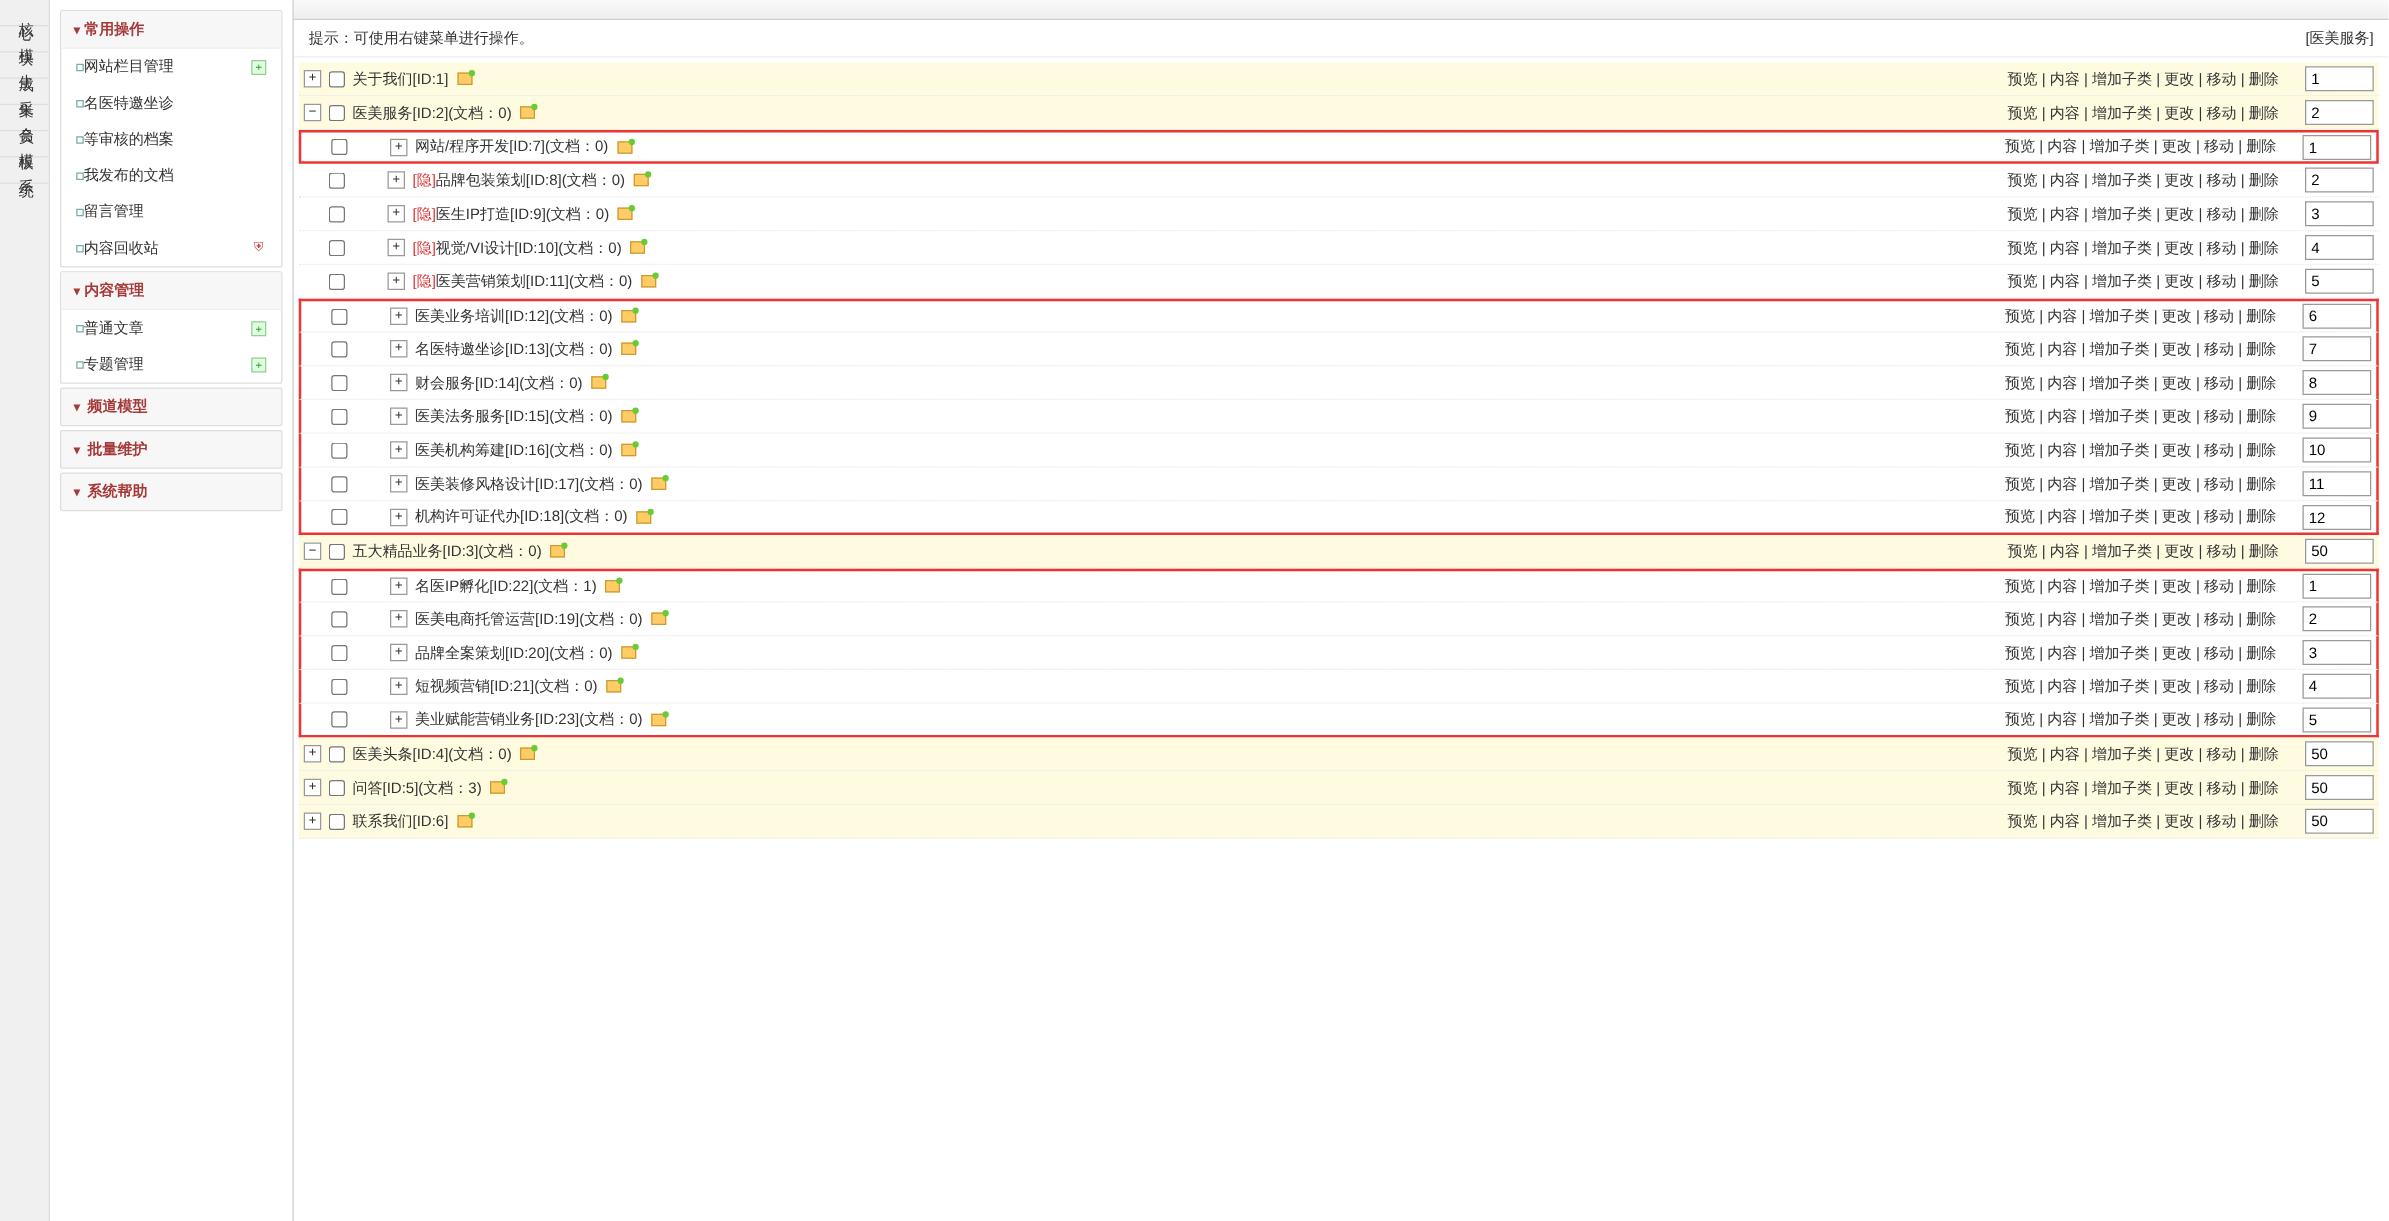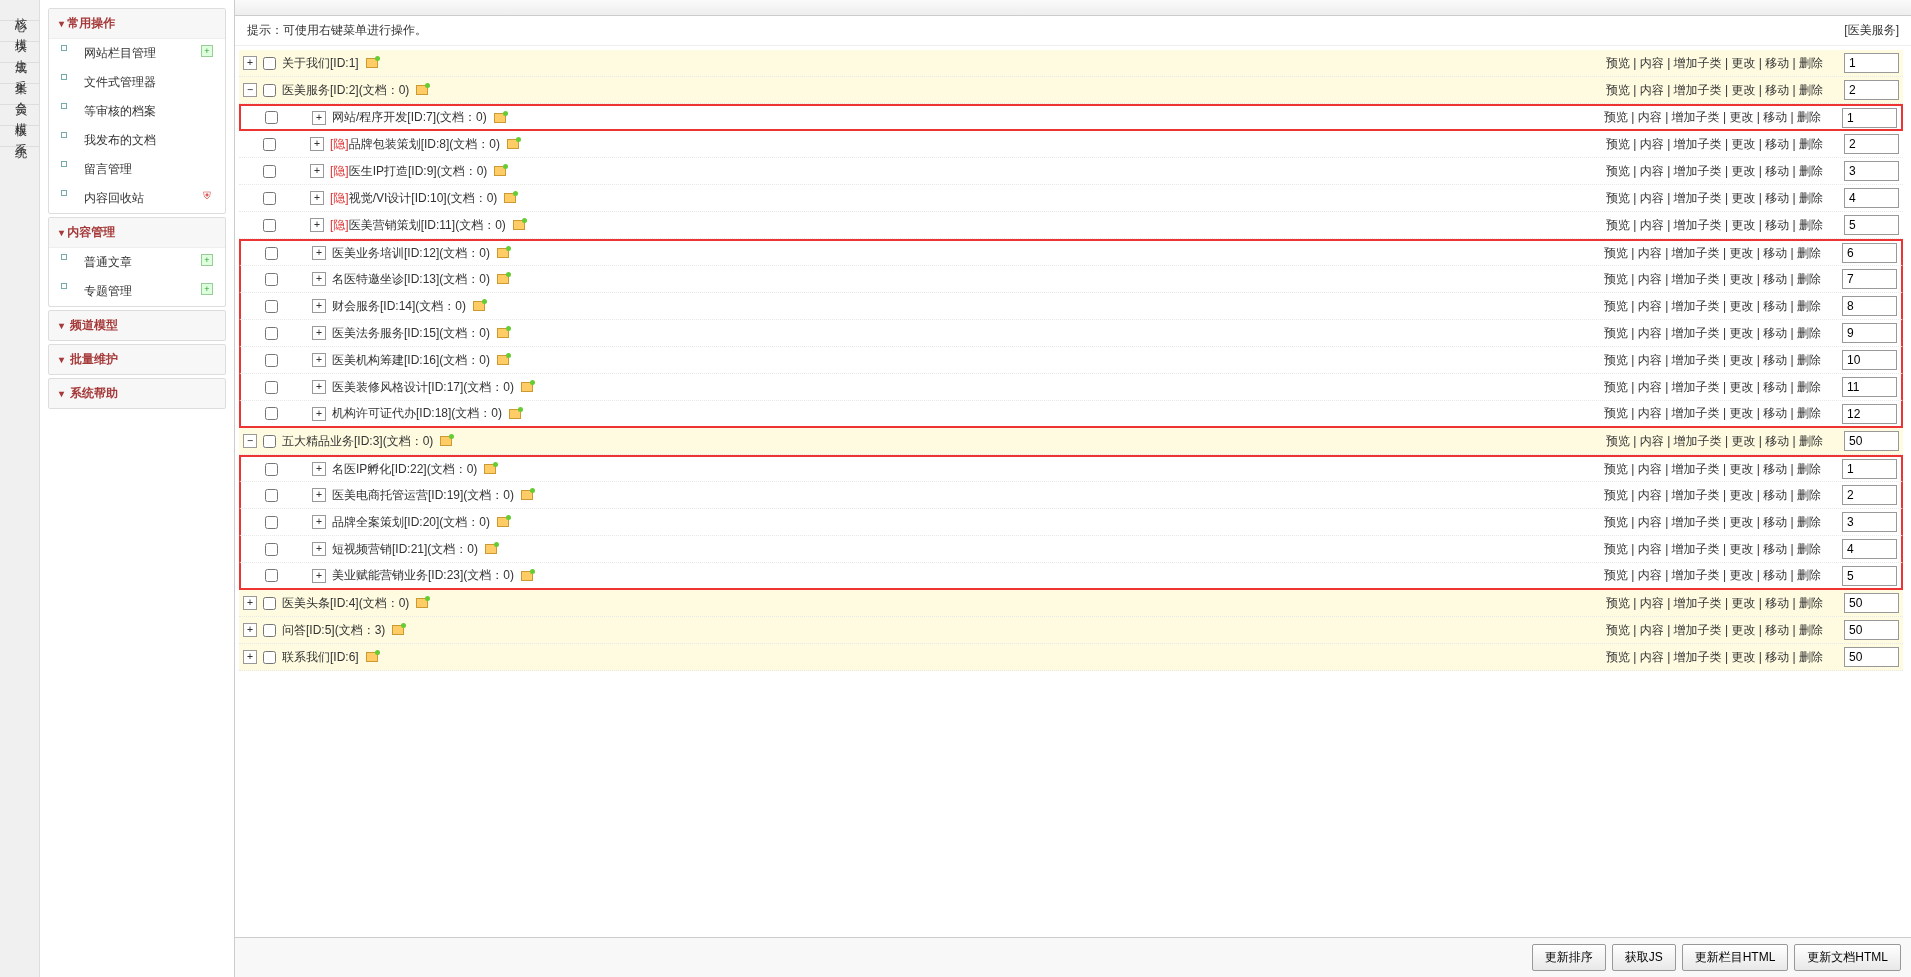--- a/index.html
+++ b/index.html
@@ -3,21 +3,21 @@
 <meta charset="utf-8">
 <style>
 *{box-sizing:border-box;margin:0;padding:0}
 body{font-family:"Microsoft YaHei",Arial,sans-serif;font-size:12px;color:#333;background:#fff}
 .app{display:flex;height:977px}
 .sidebar{width:40px;background:#f0f0f0;border-right:1px solid #ddd;display:flex;flex-direction:column}
 .sidebar-tab{writing-mode:vertical-rl;text-orientation:upright;padding:8px 10px;text-align:center;border-bottom:1px solid #ddd;cursor:pointer;font-size:12px;letter-spacing:2px}
 .sidebar-panel{width:195px;background:#fff;border-right:1px solid #ccc;padding:5px 0}
 .menu-section{border:1px solid #ddd;margin:3px 8px;border-radius:2px;background:#fff}
 .menu-header{background:#f7f7f7;padding:6px 10px;color:#a63a3a;font-weight:bold;border-bottom:1px solid #eee;position:relative}
-.menu-item{padding:6px 12px;display:flex;align-items:flex-start;gap:17px;cursor:pointer}
+.menu-item{padding:6px 12px;display:flex;align-items:center;gap:0;cursor:pointer}
 .menu-dot{width:6px;height:6px;border:1px solid #7aa;background:#fff;flex-shrink:0}
 .menu-add{width:12px;height:12px;background:#dfd;border:1px solid #9c9;display:inline-flex;align-items:center;justify-content:center;font-size:9px;color:#393;margin-left:auto}
 .menu-shield{width:12px;height:12px;display:inline-flex;align-items:center;justify-content:center;font-size:10px;color:#c33;margin-left:auto}
 .main{flex:1;display:flex;flex-direction:column;overflow:hidden}
 .topbar{height:16px;background:linear-gradient(#fafafa,#eee);border-bottom:1px solid #ccc;display:flex;justify-content:flex-end;align-items:center;padding:0 10px;gap:10px}
 .hint-row{padding:6px 12px;display:flex;justify-content:space-between;align-items:center;border-bottom:1px solid #eee}
 .hint-row .expand{color:#333}
 .tree{flex:1;overflow:auto;padding:4px 8px 4px 4px}
 .row{display:flex;align-items:center;height:27px;padding:0 4px;border-bottom:1px dotted #e8e8e8}
 .row.hl{background:#fffbe0}
@@ -59,21 +59,21 @@
     <div id="menu-sections">
         <div class="menu-section">
           <div class="menu-header"><span class="sec-arrow">▾</span> 常用操作</div>
           <div class="menu-item">
             <span class="menu-dot"></span>
             <span>网站栏目管理</span>
             <span class="menu-add">+</span>
           </div>
           <div class="menu-item">
             <span class="menu-dot"></span>
-            <span>文件式管理器</span>
+            <span>名医特邀坐诊</span>
           </div>
           <div class="menu-item">
             <span class="menu-dot"></span>
             <span>等审核的档案</span>
           </div>
           <div class="menu-item">
             <span class="menu-dot"></span>
             <span>我发布的文档</span>
           </div>
           <div class="menu-item">
@@ -268,21 +268,21 @@
           <span class="file-icon"></span>
           <span class="spacer"></span>
           <span class="actions"><a>预览</a> | <a>内容</a> | <a>增加子类</a> | <a>更改</a> | <a>移动</a> | <a>删除</a></span>
           <input class="order-input" value="50" style="">
         </div>
         <div class="row box-top box-left box-right">
           <span style="width: 20px; flex-shrink: 0;"></span>
           <input type="checkbox" class="chk" style="">
           <span class="indent" style="width: 28px;"></span>
           <span class="expcol">+</span>
-          <span class="label">名医IP孵化[ID:22](文档：0)</span>
+          <span class="label">名医IP孵化[ID:22](文档：1)</span>
           <span class="file-icon"></span>
           <span class="spacer"></span>
           <span class="actions"><a>预览</a> | <a>内容</a> | <a>增加子类</a> | <a>更改</a> | <a>移动</a> | <a>删除</a></span>
           <input class="order-input" value="1" style="">
         </div>
         <div class="row box-left box-right">
           <span style="width: 20px; flex-shrink: 0;"></span>
           <input type="checkbox" class="chk" style="">
           <span class="indent" style="width: 28px;"></span>
           <span class="expcol">+</span>
@@ -345,21 +345,15 @@
         </div>
         <div class="row hl">
           <span class="expcol">+</span>
           <input type="checkbox" class="chk" style="">
           <span class="label">联系我们[ID:6]</span>
           <span class="file-icon"></span>
           <span class="spacer"></span>
           <span class="actions"><a>预览</a> | <a>内容</a> | <a>增加子类</a> | <a>更改</a> | <a>移动</a> | <a>删除</a></span>
           <input class="order-input" value="50" style="">
         </div>
-      </div>
-    <div class="footer" id="footer">
-        <button class="btn">更新排序</button>
-        <button class="btn">获取JS</button>
-        <button class="btn">更新栏目HTML</button>
-        <button class="btn">更新文档HTML</button>
       </div>
   </div>
 </div>
 
 </body></html>

